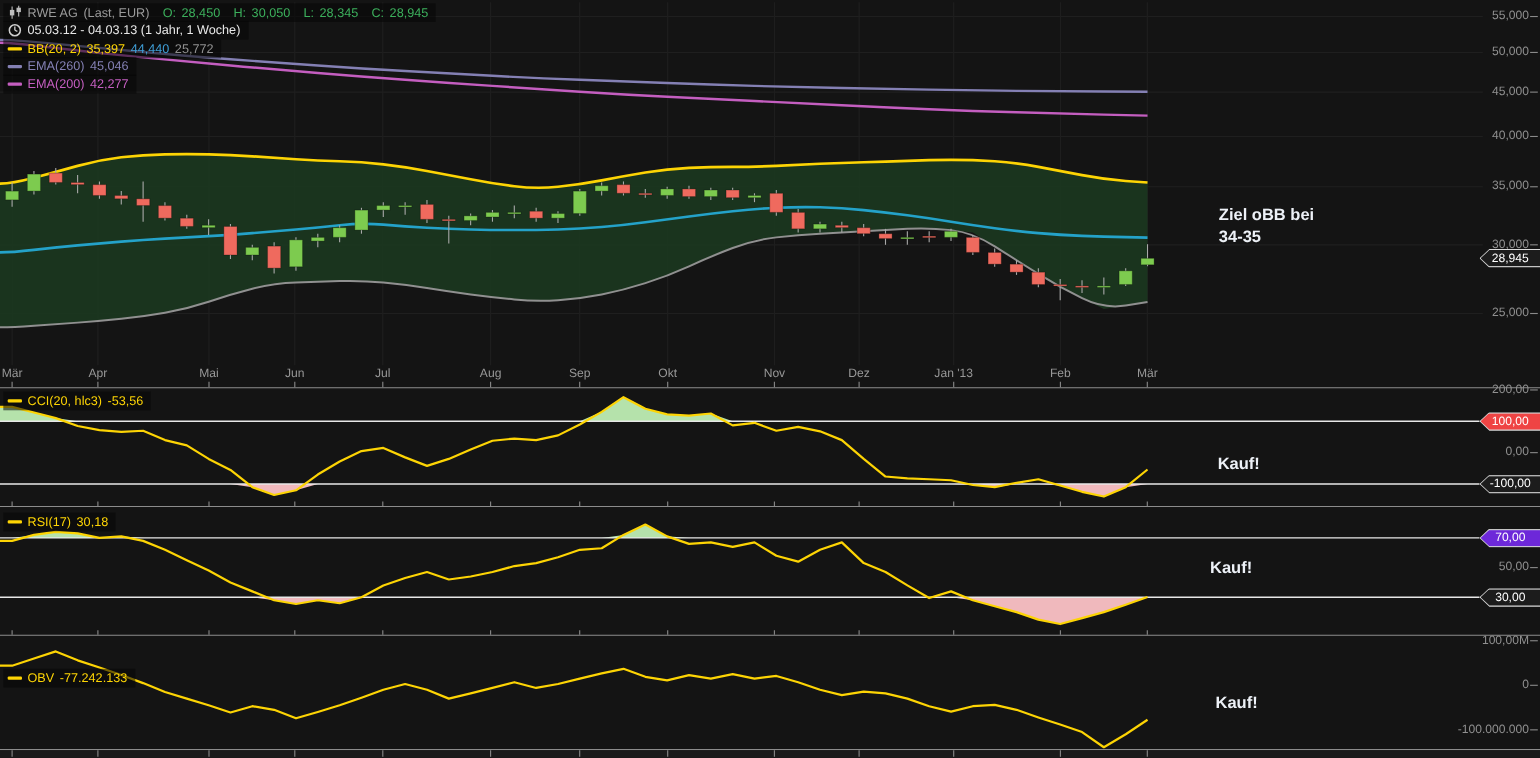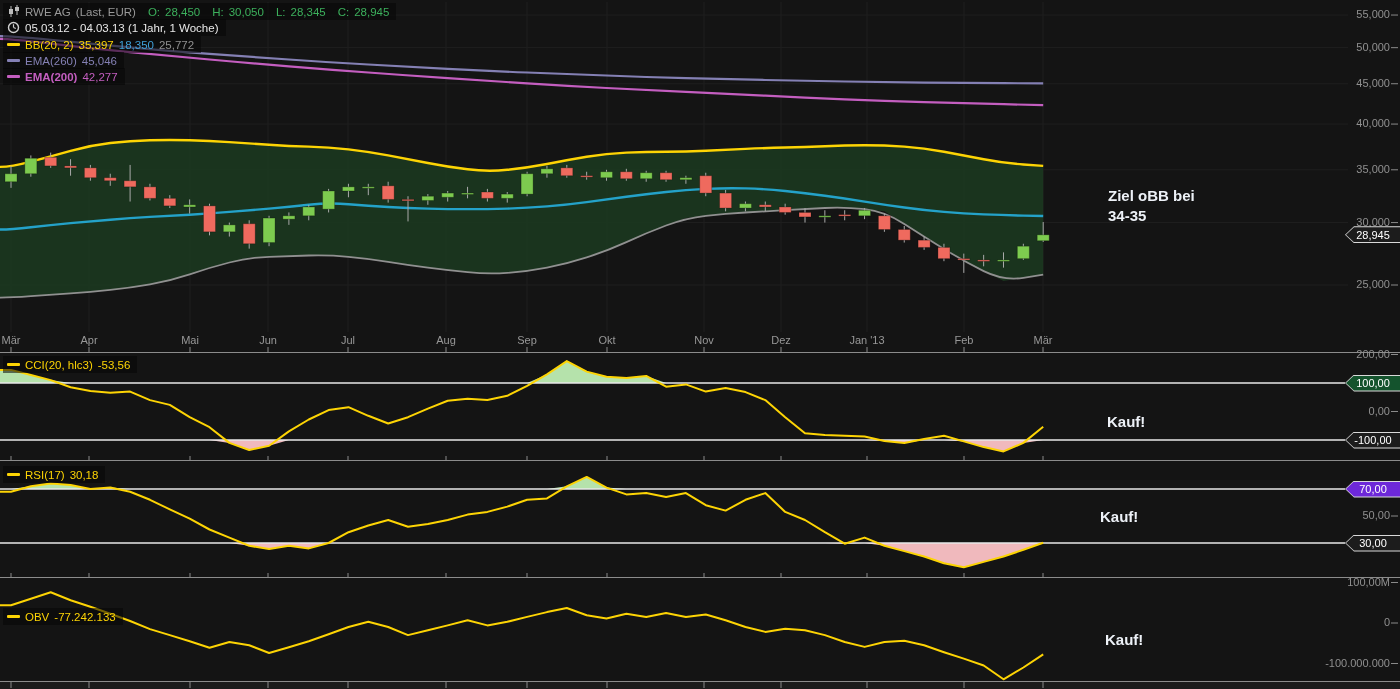--- a/index.html
+++ b/index.html
@@ -272,33 +272,33 @@
       <line x1="6.5" y1="6.5" x2="6.5" y2="3.2" stroke="#cfcfcf" stroke-width="1.2"></line>
       <line x1="6.5" y1="6.5" x2="8.8" y2="7.5" stroke="#cfcfcf" stroke-width="1.2"></line>
     </svg>
     <span style="color: rgb(232, 232, 232);">05.03.12 - 04.03.13 (1 Jahr, 1 Woche)</span>
   </div>
 
   <div class="lrow" style="top:36px">
     <span class="dash" style="background: rgb(253, 212, 4);"></span>
     <span style="color: rgb(253, 212, 4);">BB(20, 2)</span>
     <span style="color: rgb(253, 212, 4);">35,397</span>
-    <span style="color: rgb(63, 159, 216);">18,350</span>
+    <span style="color: rgb(63, 159, 216);">44,440</span>
     <span style="color: rgb(144, 144, 144);">25,772</span>
   </div>
 
   <div class="lrow" style="top:52px">
     <span class="dash" style="background: rgb(132, 128, 180);"></span>
     <span style="color: rgb(132, 128, 180);">EMA(260)</span>
     <span style="color: rgb(132, 128, 180);">45,046</span>
   </div>
 
   <div class="lrow" style="top:68px">
     <span class="dash" style="background: rgb(196, 94, 192);"></span>
-    <span style="color: rgb(196, 94, 192); font-weight: bold;">EMA(200)</span>
+    <span style="color: rgb(196, 94, 192);">EMA(200)</span>
     <span style="color: rgb(196, 94, 192);">42,277</span>
   </div>
 
   <div class="lrow" style="top:356px">
     <span class="dash" style="background: rgb(253, 212, 4);"></span>
     <span style="color: rgb(253, 212, 4);">CCI(20, hlc3)</span>
     <span style="color: rgb(253, 212, 4);">-53,56</span>
   </div>
   <div class="lrow" style="top:466px">
     <span class="dash" style="background: rgb(253, 212, 4);"></span>
@@ -328,21 +328,21 @@
       <div class="ylab" style="top: 215.573px; color: rgb(144, 144, 144);">30,000</div>
       <div class="ylab" style="top: 278px; color: rgb(144, 144, 144);">25,000</div>
       <div class="ylab" style="top: 347.5px; color: rgb(144, 144, 144);">200,00</div>
       <div class="ylab" style="top: 404.5px; color: rgb(144, 144, 144);">0,00</div>
       <div class="ylab" style="top: 509px; color: rgb(144, 144, 144);">50,00</div>
       <div class="ylab" style="top: 575.5px; color: rgb(144, 144, 144);">100,00M</div>
       <div class="ylab" style="top: 616px; color: rgb(144, 144, 144);">0</div>
       <div class="ylab" style="top: 656.5px; color: rgb(144, 144, 144);">-100.000.000</div>
       <div class="badge" style="left: 1345px; top: 374.5px;">
         <div class="bg" style="background: rgb(217, 217, 217);"></div>
-        <div class="fg" style="background: #14532d; color: rgb(255, 255, 255);">100,00</div>
+        <div class="fg" style="background: #ef4444; color: rgb(255, 255, 255);">100,00</div>
       </div>
       <div class="badge" style="left: 1345px; top: 431.5px;">
         <div class="bg" style="background: rgb(217, 217, 217);"></div>
         <div class="fg" style="background: rgb(28, 28, 28); color: rgb(255, 255, 255);">-100,00</div>
       </div>
       <div class="badge" style="left: 1345px; top: 480.5px;">
         <div class="bg" style="background: rgb(217, 217, 217);"></div>
         <div class="fg" style="background: #6d28d9; color: rgb(255, 255, 255);">70,00</div>
       </div>
       <div class="badge" style="left: 1345px; top: 534.5px;">

